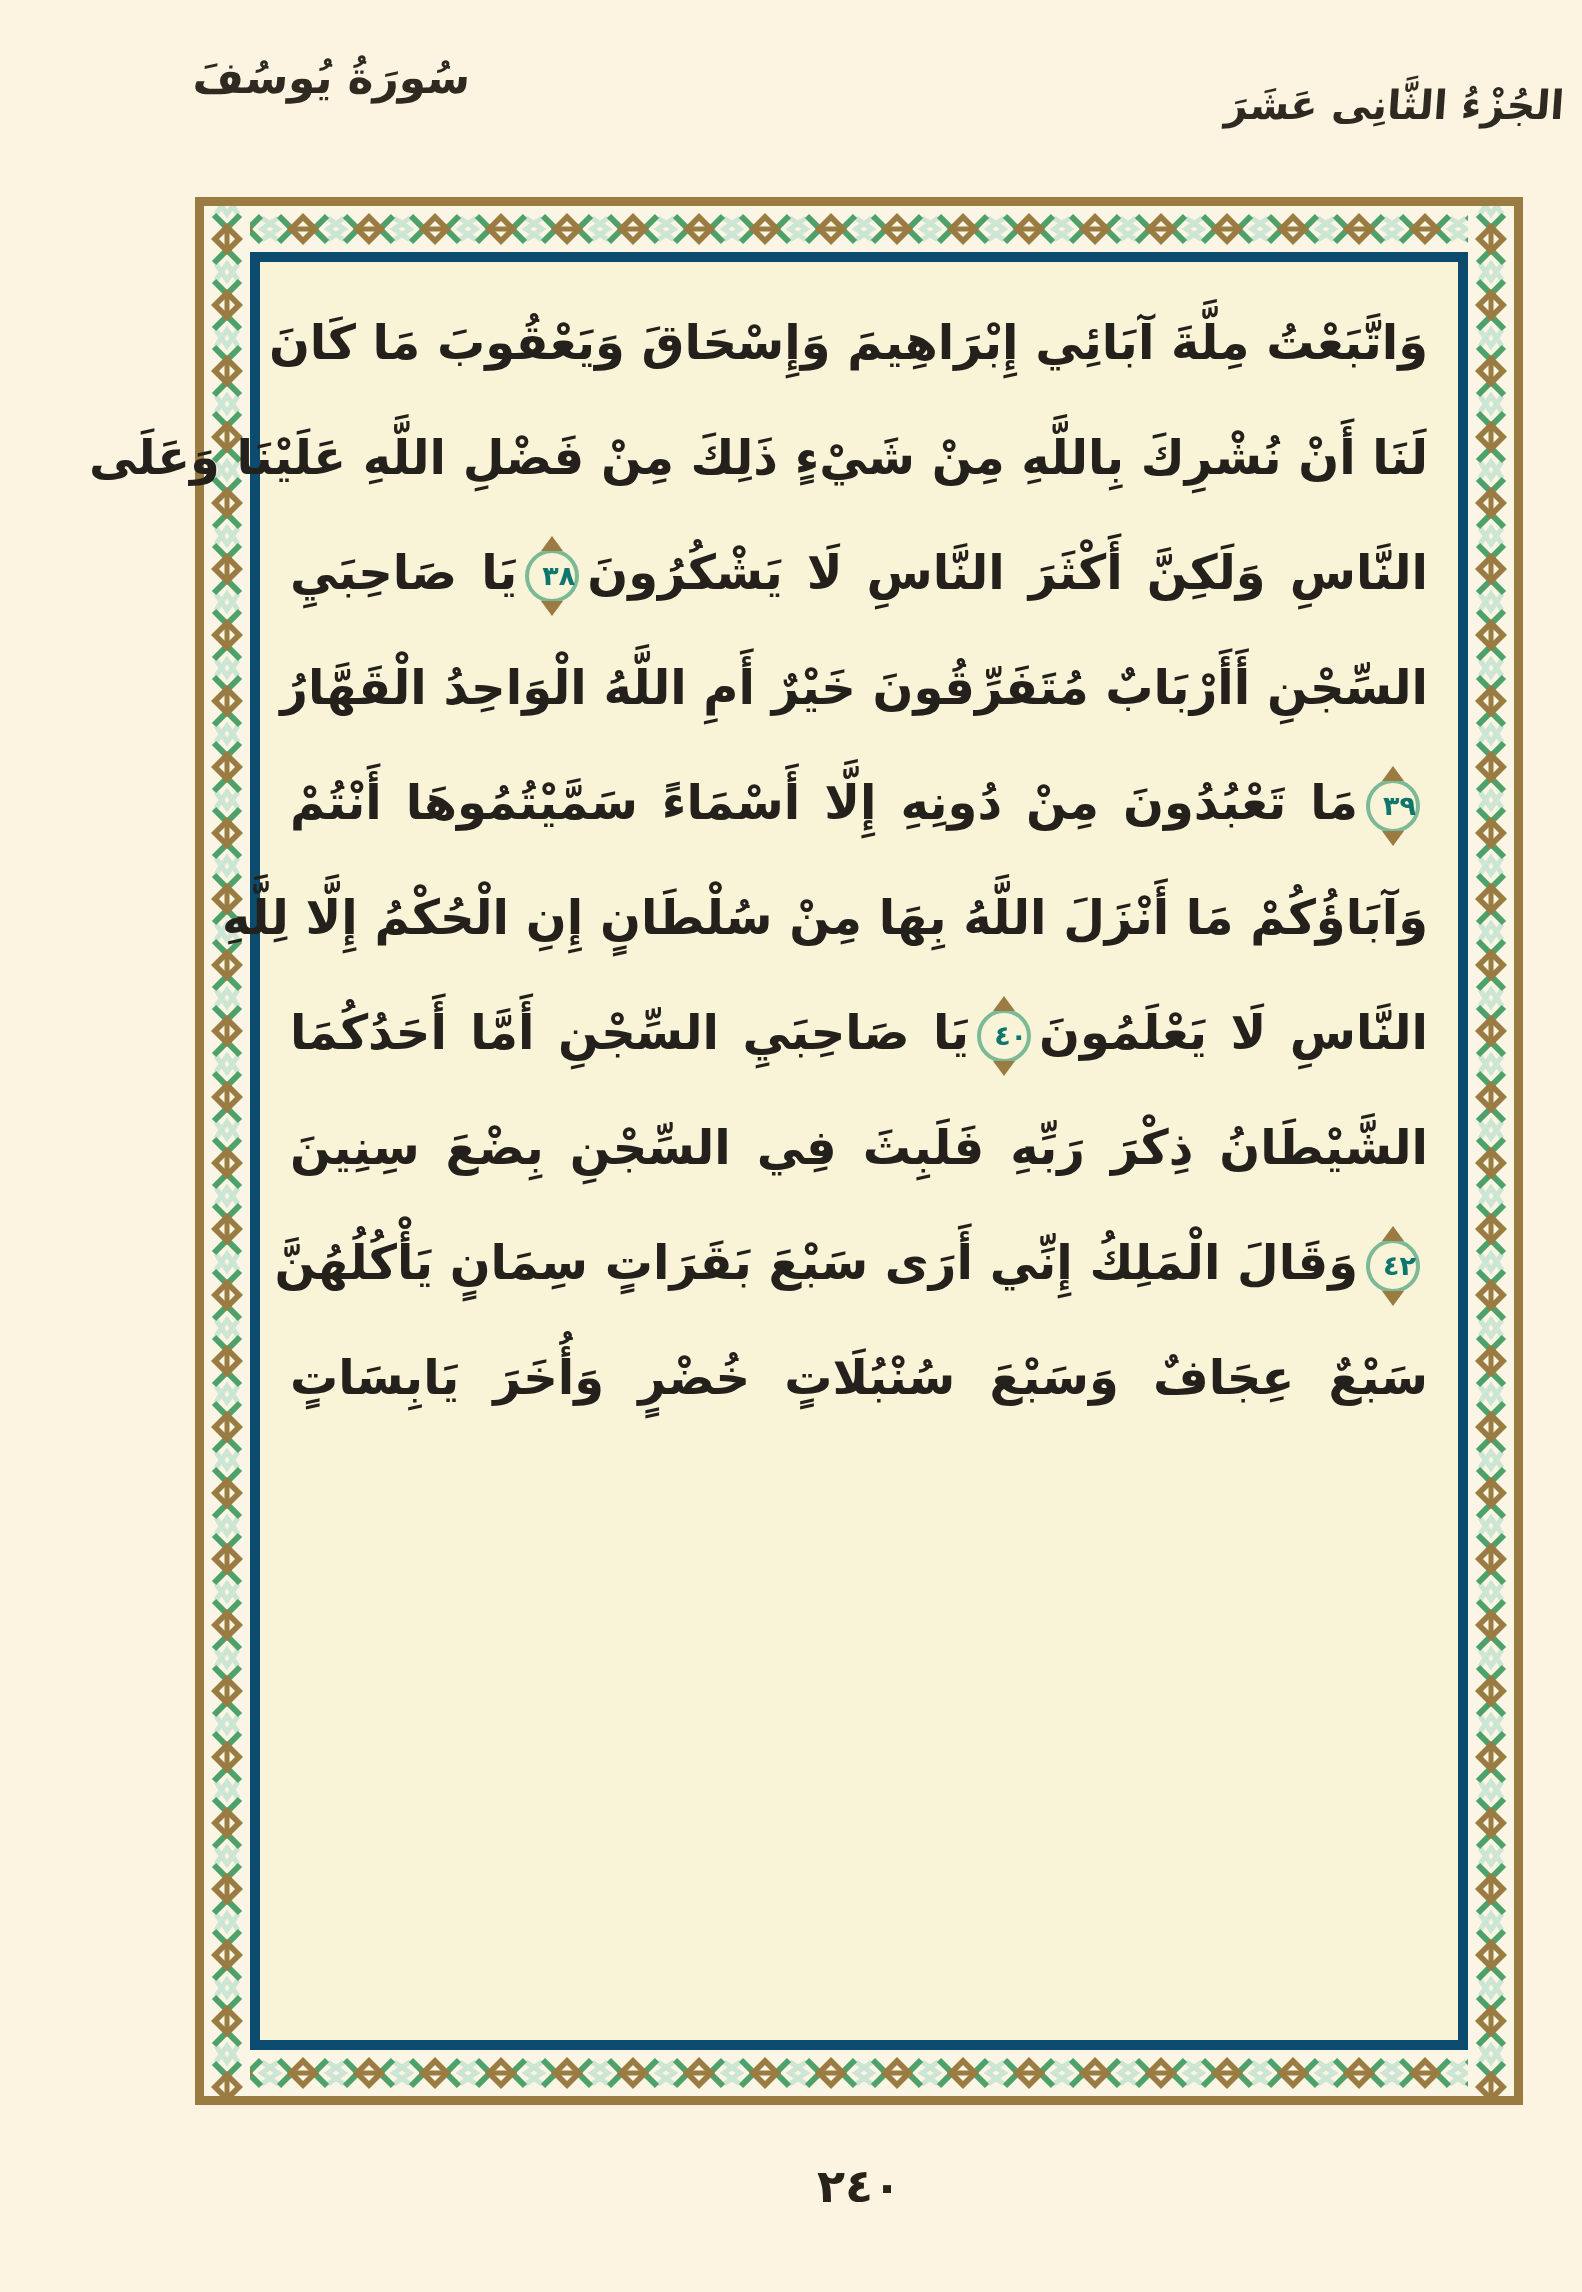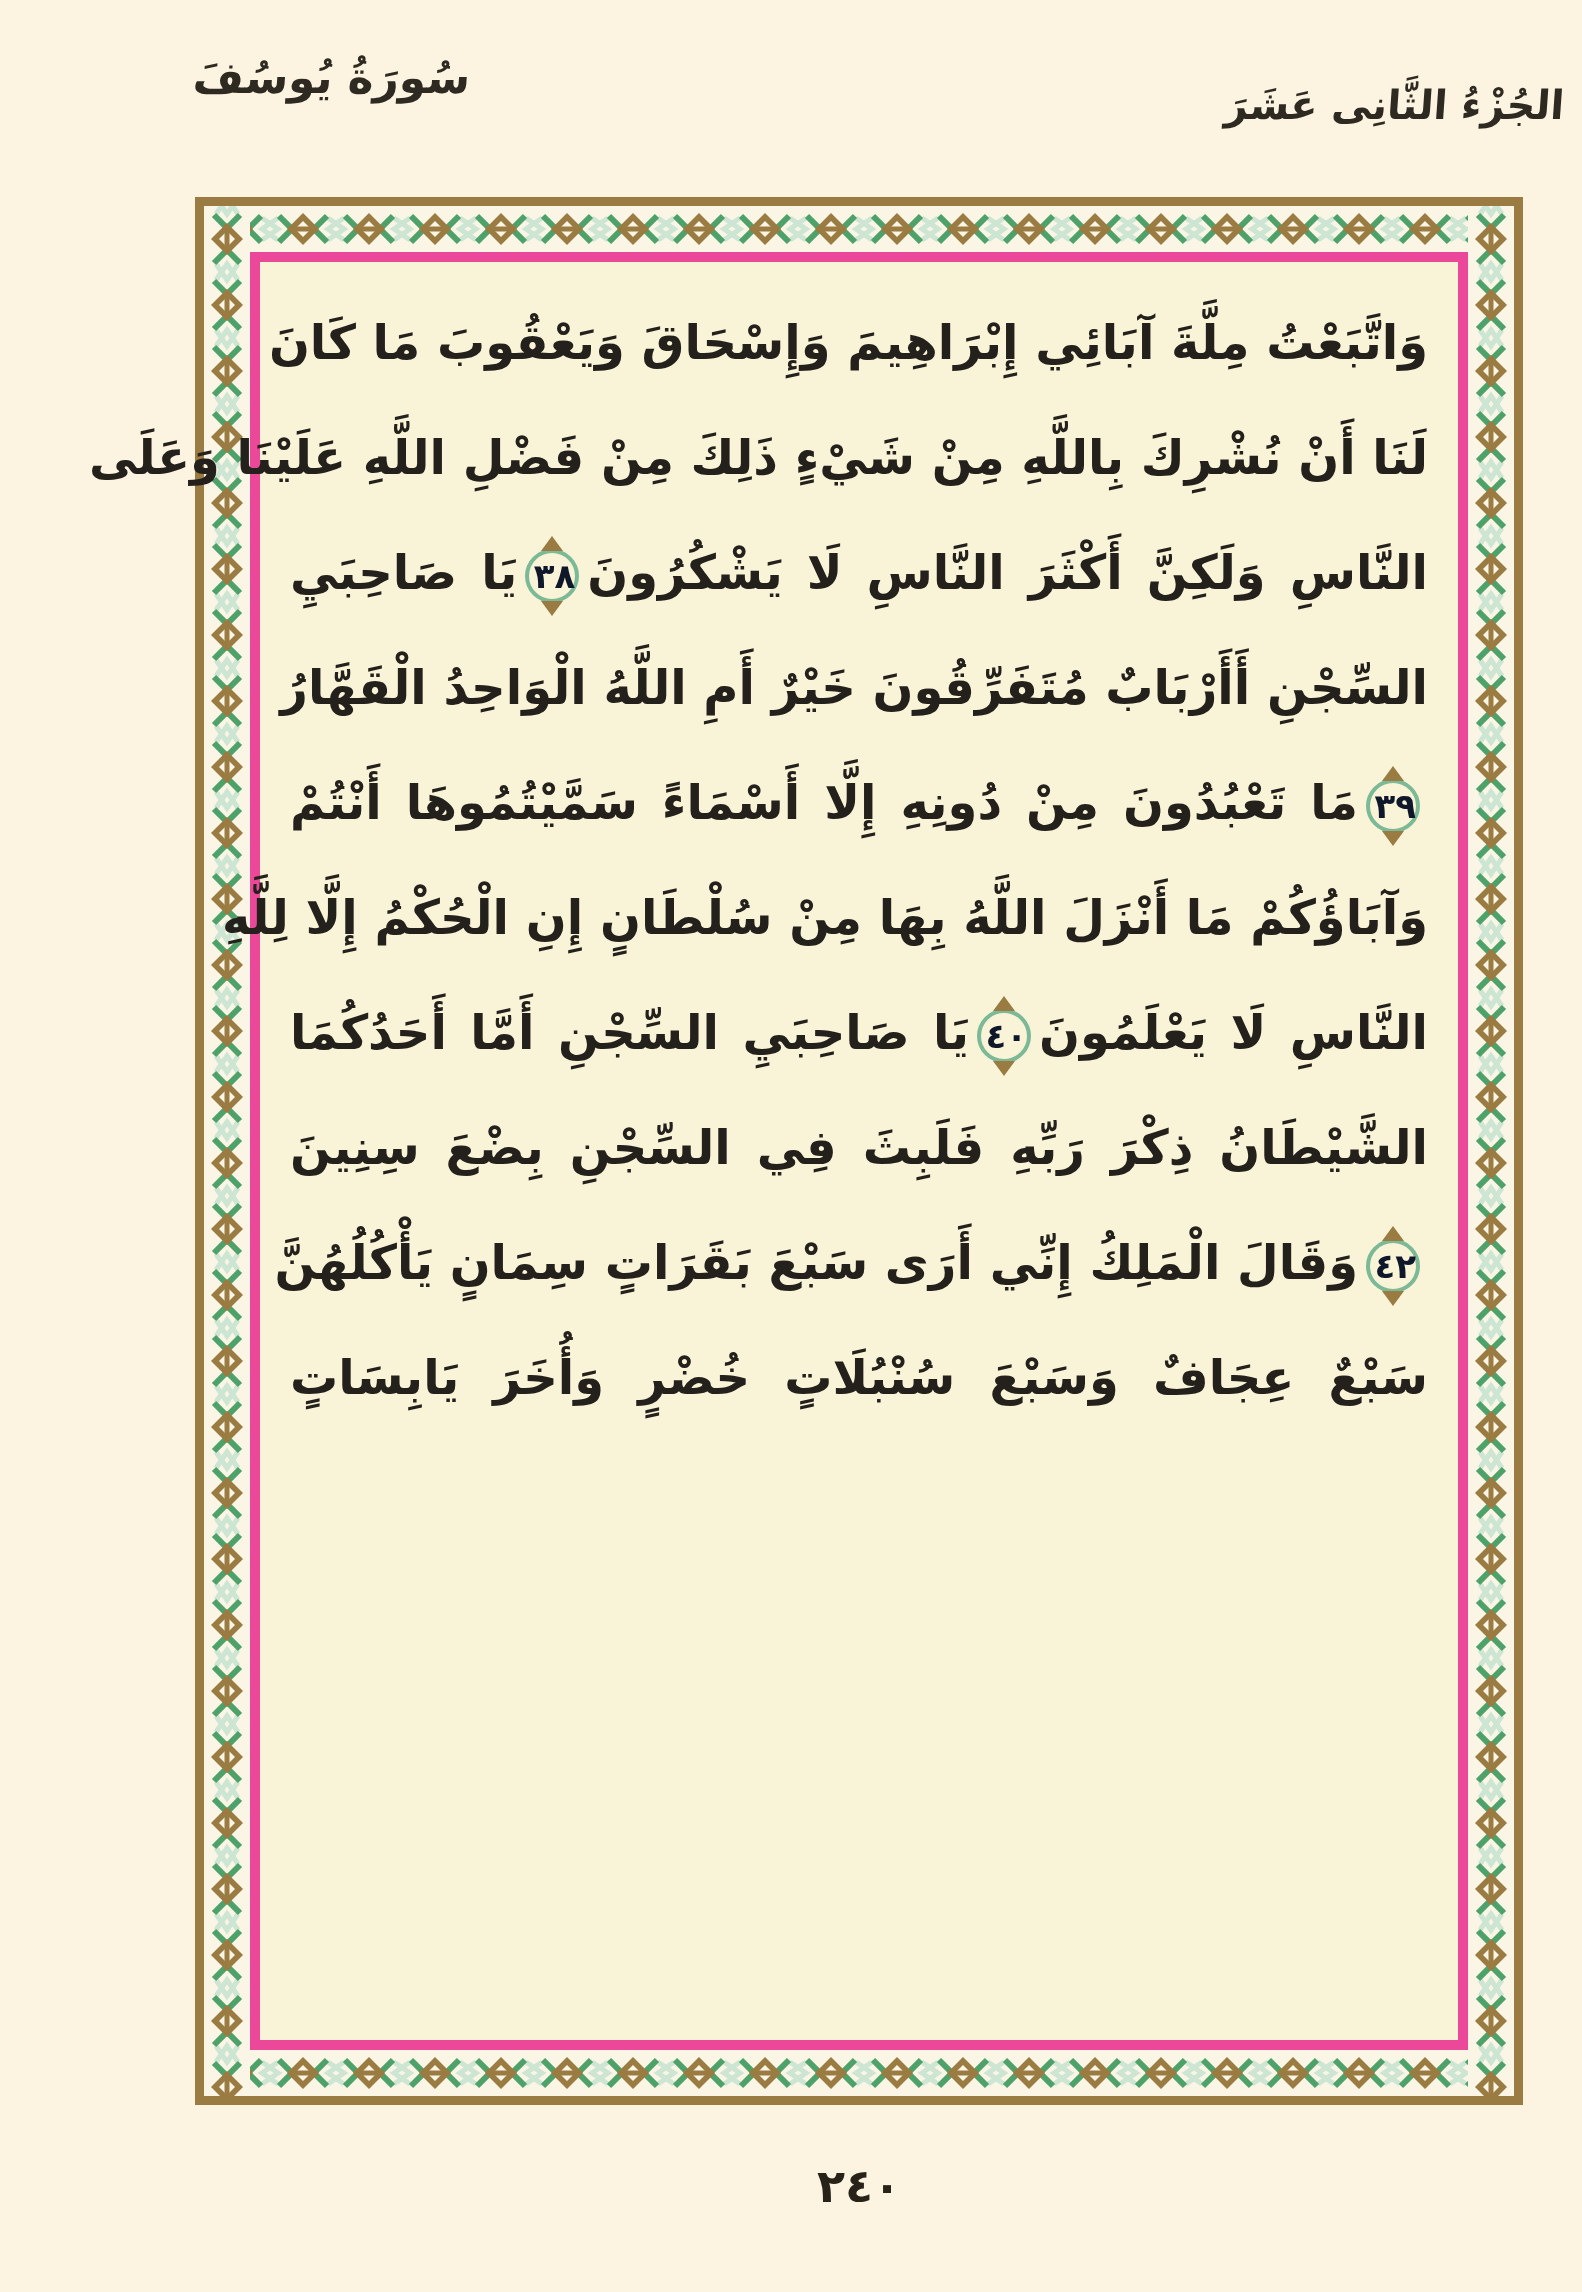--- a/index.html
+++ b/index.html
@@ -23,40 +23,40 @@
     position:absolute;left:195px;top:197px;width:1328px;height:1908px;
     box-sizing:border-box;border:9px solid #9a7b42;background:#fbf5e6;
   }
   .band{position:absolute;display:block;}
   .band-top{top:0;left:0;width:100%;height:46px;}
   .band-bottom{bottom:0;left:0;width:100%;height:46px;}
   .band-left{top:0;left:0;width:46px;height:100%;}
   .band-right{top:0;right:0;width:46px;height:100%;}
   .inner{
     position:absolute;inset:46px;box-sizing:border-box;
-    border:10px solid #ec4899;background:#f9f3d7;
+    border:10px solid #0c4a6e;background:#f9f3d7;
   }
   .textblock{
     box-sizing:border-box;height:100%;padding:24px 30px 0 30px;
   }
   .qline{
     direction:rtl;
     height:115px;line-height:112px;
     font-size:48px;font-weight:bold;color:#24211c;
     text-align:justify;text-align-last:justify;
     white-space:nowrap;
   }
   .qtext{letter-spacing:0px;}
   .ayah-marker{
     position:relative;display:inline-block;vertical-align:middle;
     width:54px;height:54px;box-sizing:border-box;
     border:4px solid #7cb997;border-radius:50%;
     background:#f9f3d7;
     text-align:center;line-height:46px;
-    font-size:34px;font-weight:bold;color:#0f172a;
+    font-size:27px;font-weight:bold;color:#0f766e;
     margin:0 8px;
   }
   .ayah-marker::before{
     content:"";position:absolute;left:50%;top:-17px;transform:translateX(-50%);
     width:0;height:0;
     border-left:11px solid transparent;border-right:11px solid transparent;
     border-bottom:15px solid #9a7b42;
   }
   .ayah-marker::after{
     content:"";position:absolute;left:50%;bottom:-17px;transform:translateX(-50%);

